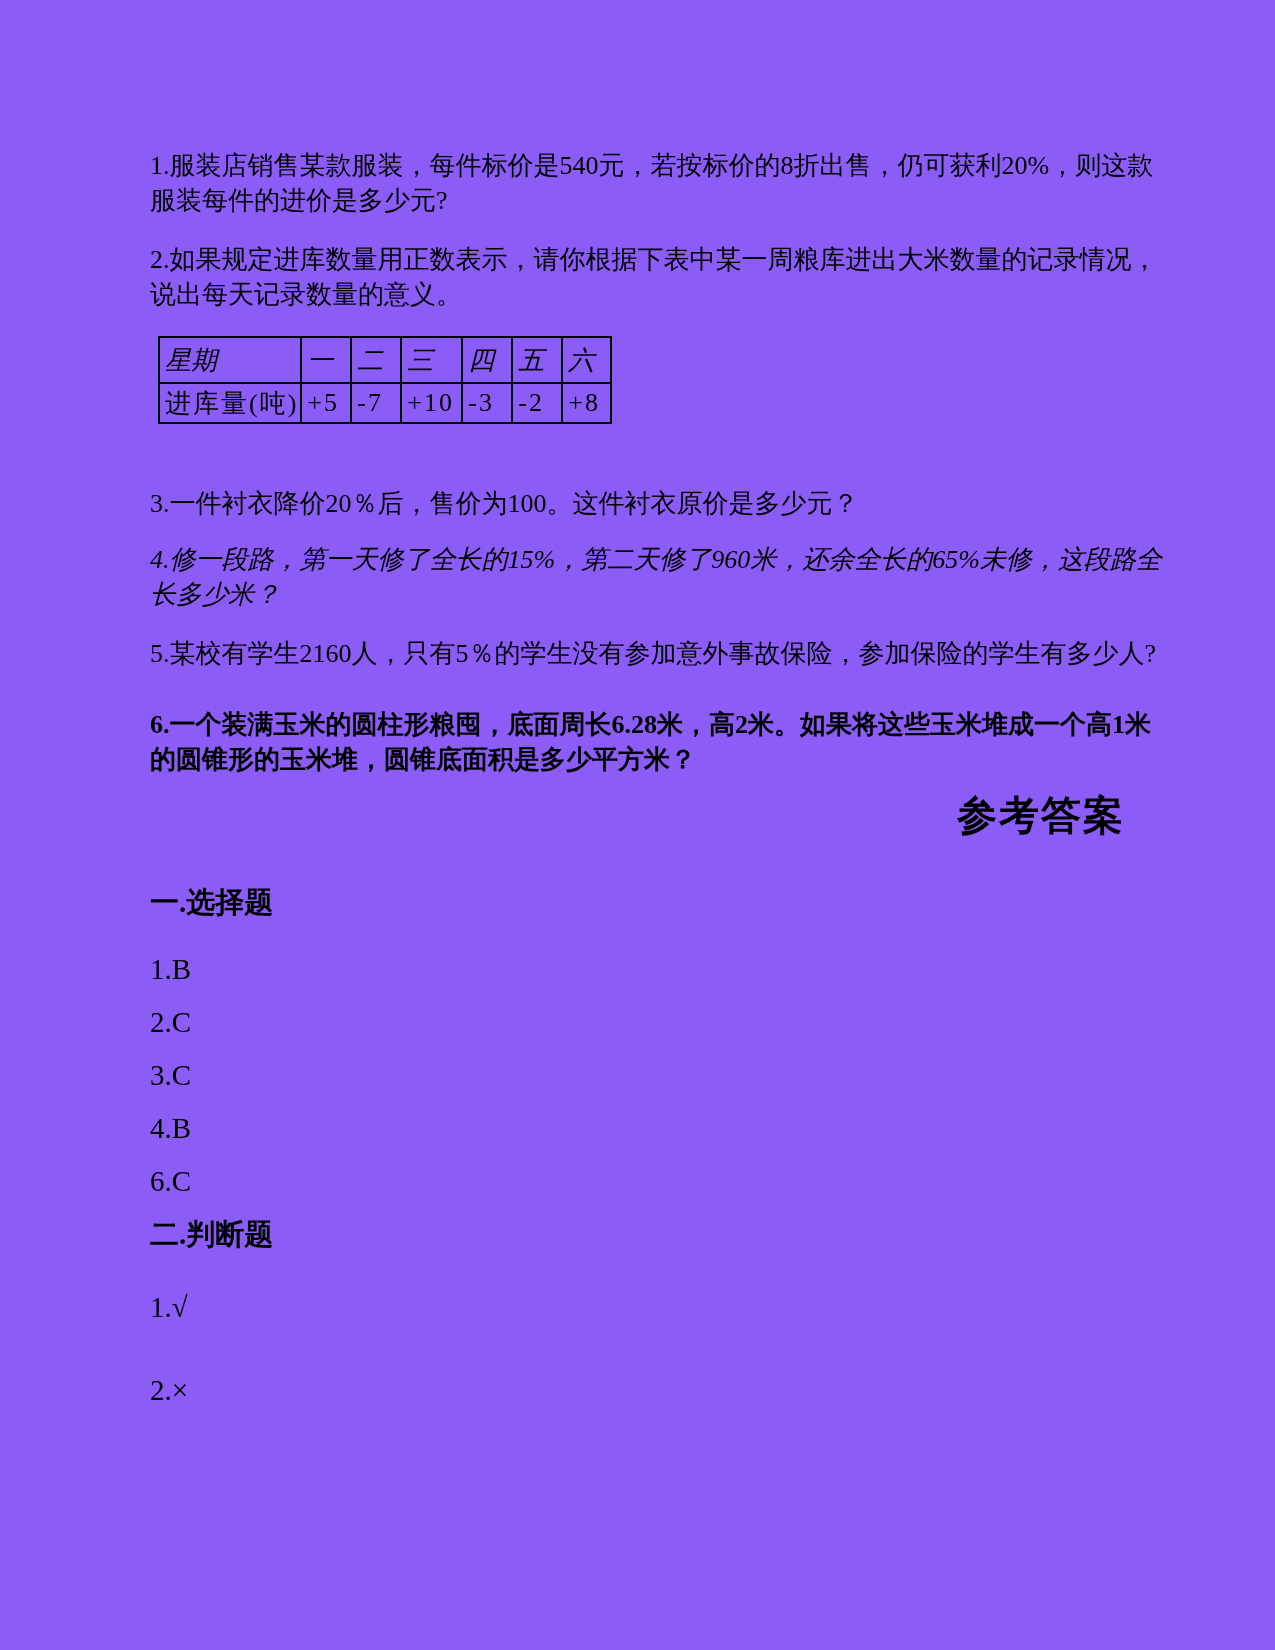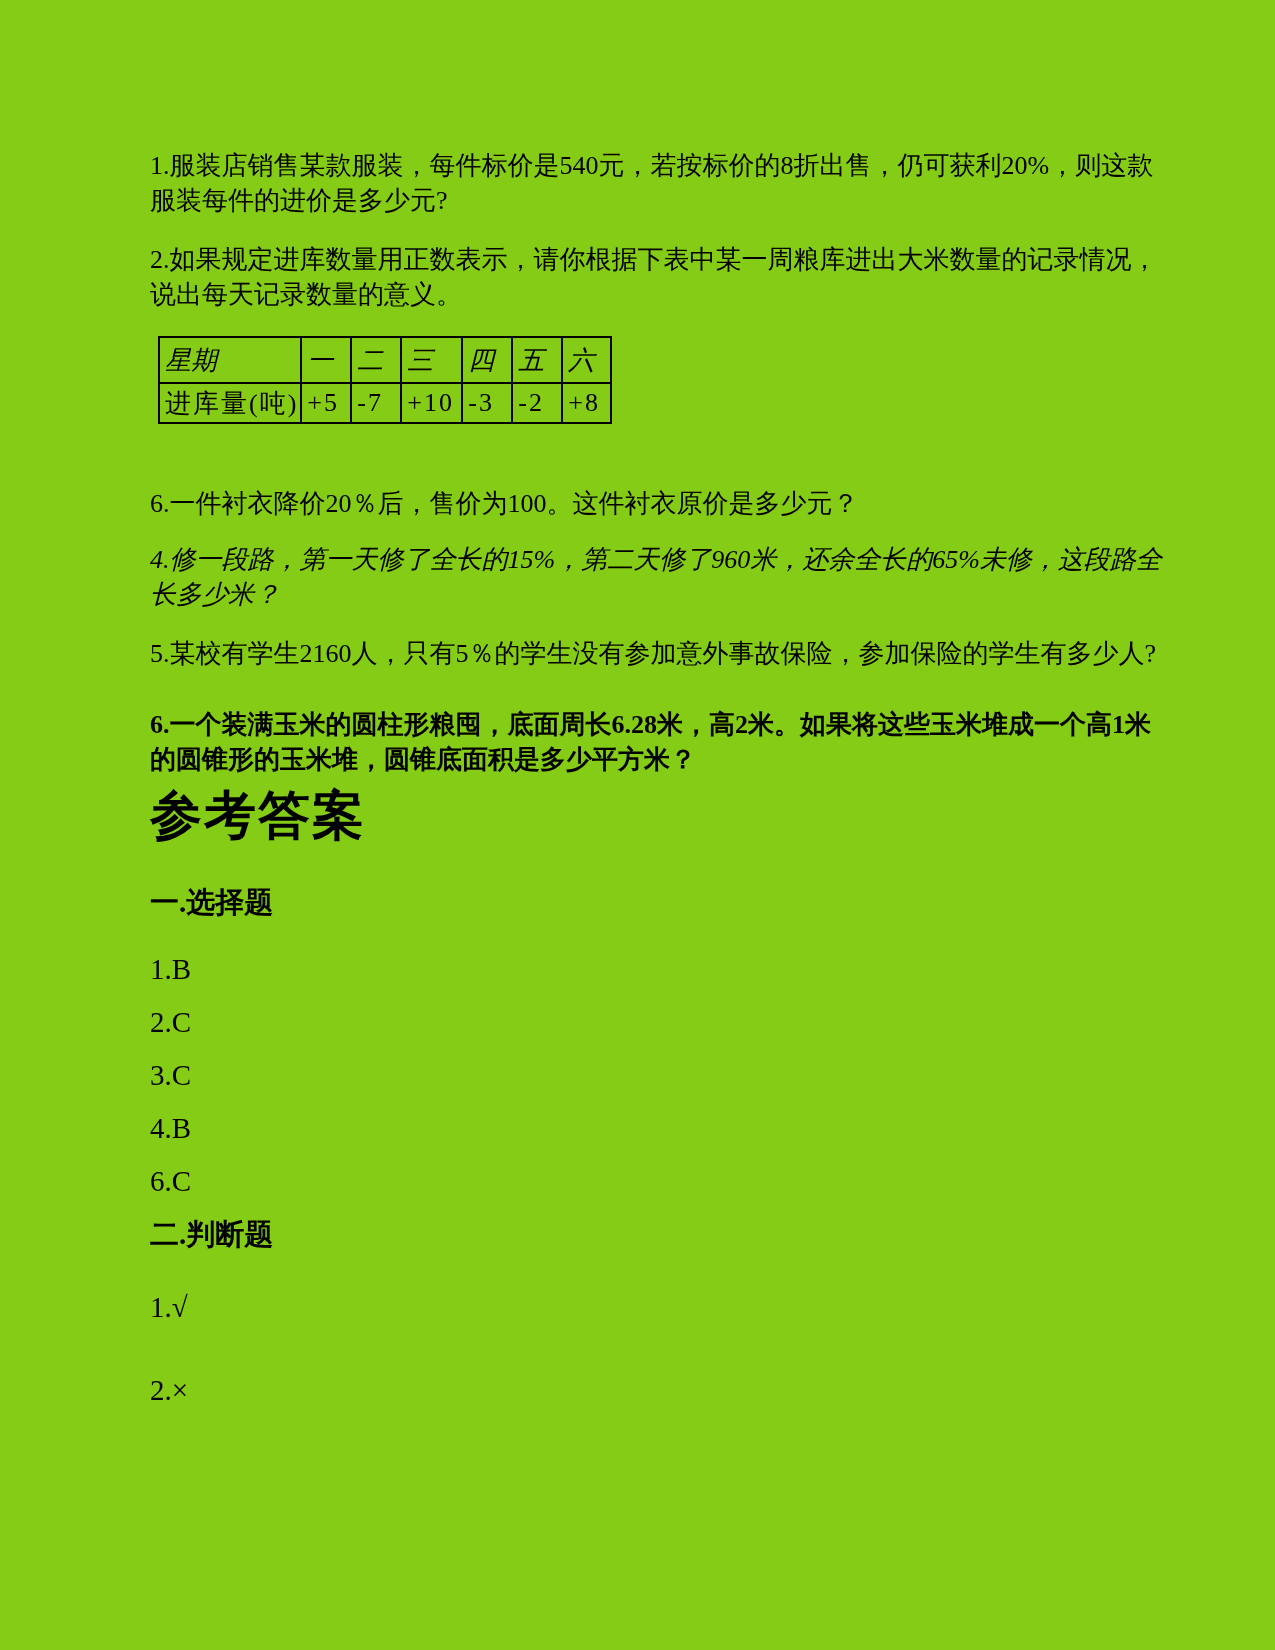--- a/index.html
+++ b/index.html
@@ -2,21 +2,21 @@
 <html><head>
 <meta charset="utf-8">
 <style>
   html,body{margin:0;padding:0;background:#ffffff;}
   .page{
     position:relative;
     width:1275px;
     height:1650px;
     box-sizing:border-box;
     padding:148px 150px 0 150px;
-    background:#84cc16;
+    background:#8b5cf6;
     color:#000000;
     font-family:"Liberation Serif","DejaVu Serif",serif;
     overflow:hidden;
   }
   .q{
     font-size:26px;
     line-height:35px;
     margin:0 0 20px 0;
     white-space:pre;
     color:#000;
@@ -39,24 +39,24 @@
     vertical-align:middle;
     white-space:nowrap;
   }
   tr.days-row td{height:44px;font-style:italic;}
   tr.vals-row td{height:38px;letter-spacing:2px;}
   td.c-label{width:127px;letter-spacing:0;}
   td.c1{width:41px;} td.c2{width:41px;} td.c3{width:52px;}
   td.c4{width:41px;} td.c5{width:41px;} td.c6{width:40px;}
 
   h1.answers-title{
-    font-size:52px;
+    font-size:40px;
     line-height:54px;
     font-weight:bold;
-    text-align:left;
+    text-align:right;
     letter-spacing:2px;
     margin:0 0 42px 0;
   }
   h2.sec{
     font-size:29px;
     line-height:35px;
     font-weight:bold;
     margin:0 0 32px 0;
   }
   #sec2{margin-bottom:38px;}
@@ -94,21 +94,21 @@
       <td class="c1">+5</td>
       <td class="c2">-7</td>
       <td class="c3">+10</td>
       <td class="c4">-3</td>
       <td class="c5">-2</td>
       <td class="c6">+8</td>
     </tr>
   </tbody>
     </table>
 
-  <p class="q" id="q3">6.一件衬衣降价20％后，售价为100。这件衬衣原价是多少元？</p>
+  <p class="q" id="q3">3.一件衬衣降价20％后，售价为100。这件衬衣原价是多少元？</p>
   <p class="q" id="q4">4.修一段路，第一天修了全长的15%，第二天修了960米，还余全长的65%未修，这段路全
 长多少米？</p>
   <p class="q" id="q5">5.某校有学生2160人，只有5％的学生没有参加意外事故保险，参加保险的学生有多少人?</p>
   <p class="q" id="q6">6.一个装满玉米的圆柱形粮囤，底面周长6.28米，高2米。如果将这些玉米堆成一个高1米
 的圆锥形的玉米堆，圆锥底面积是多少平方米？</p>
 
   <h1 class="answers-title">参考答案</h1>
 
   <h2 class="sec" id="sec1">一.选择题</h2>
   <p class="ans">1.B</p>

